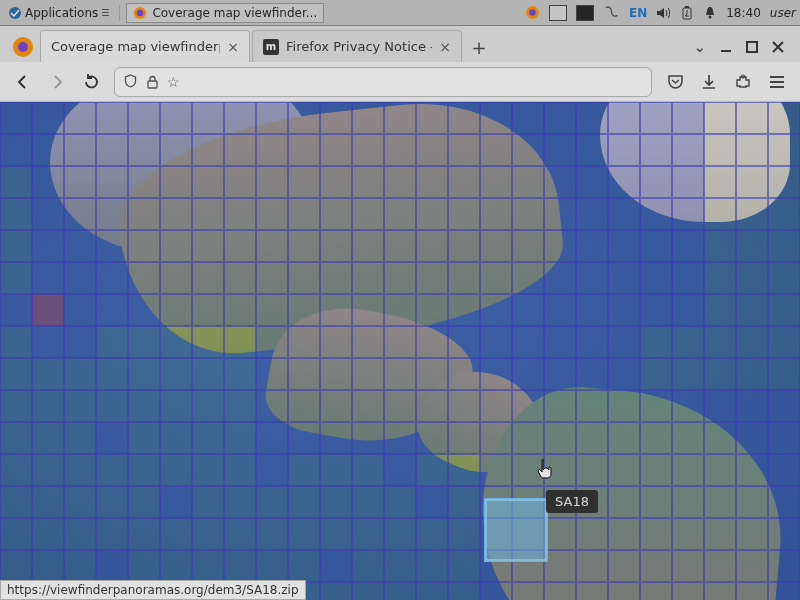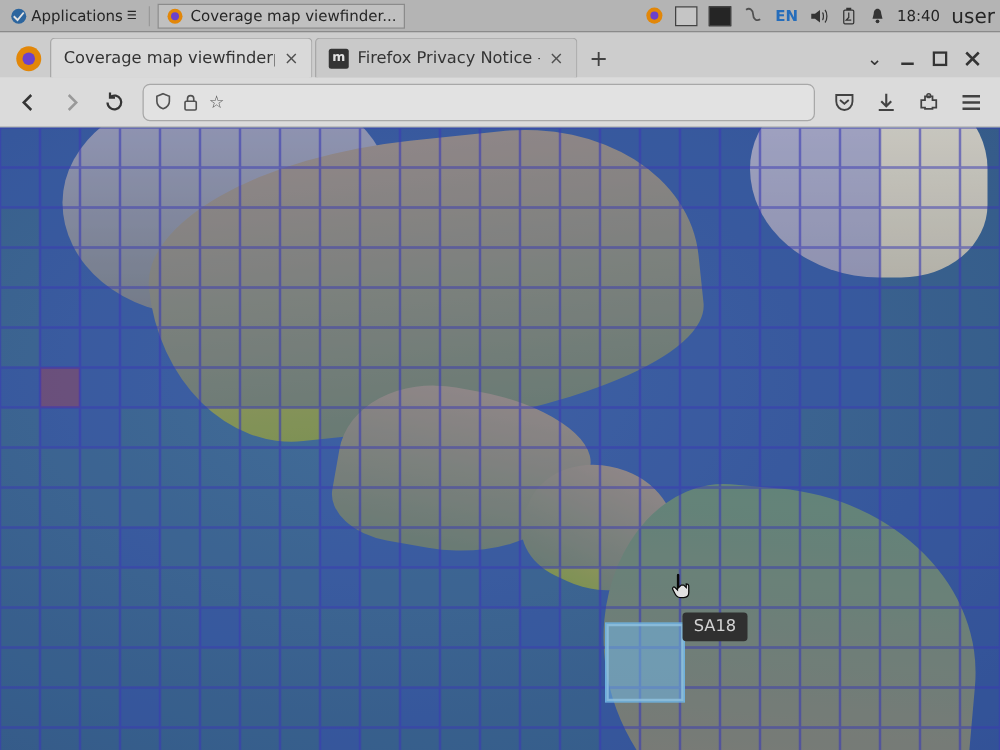--- a/index.html
+++ b/index.html
@@ -113,21 +113,21 @@
     <svg width="14" height="14" viewBox="0 0 14 14">
         <rect x="3" y="2" width="8" height="11" rx="1" fill="none" stroke="#333"></rect>
         <rect x="5" y="0" width="4" height="2" fill="#333"></rect>
         <path d="M7 4v4l-2 2h4" stroke="#333" fill="none"></path>
       </svg>
     <svg width="14" height="14" viewBox="0 0 14 14">
         <path d="M7 1c2 0 3 2 3 4l1 4H3l1-4c0-2 1-4 3-4z" fill="#333"></path>
         <circle cx="7" cy="11" r="1.5" fill="#333"></circle>
       </svg>
     <span style="font-size:12px;">18:40</span>
-    <span style="font-size:16px;">user</span>
+    <span style="font-size:12px;font-style:italic;">user</span>
   </div>
 </div>
 
 <div class="browser">
 
   <div class="tabbar">
     <div class="fx-badge">
       <svg width="22" height="22" viewBox="0 0 22 22">
           <circle cx="11" cy="11" r="10" fill="#ff9500"></circle>
           <circle cx="11" cy="11" r="5" fill="#7542e5"></circle>
@@ -624,16 +624,19 @@
           <div class="cell cov" style="left: 736px; top: 480px;"></div>
           <div class="cell cov" style="left: 768px; top: 480px;"></div>
           <div class="cell red" style="left: 32px; top: 192px;"></div>
           <div class="cell hi" title="SA18" style="left: 484px; top: 396px; width: 64px; height: 64px;"></div>
         </div>
       <div class="tooltip">SA18</div>
       <svg class="cursor" width="18" height="20" viewBox="0 0 18 20">
         <path d="M6 1v10l2-2h2l2 2V8c1 0 2 0 2 2v5c0 2-1 4-4 4H7c-2 0-3-1-4-3l-2-4c0-1 1-2 2-1l2 2V1c0-1 1-1 1 0z" fill="#fff" stroke="#000" stroke-width="1"></path>
       </svg>
     </div>
+    <div class="statusbar">
+      <span>https://viewfinderpanoramas.org/dem3/SA18.zip</span>
+    </div>
   </div>
 </div>
 
 <div class="dim"></div>
 
 </body></html>

